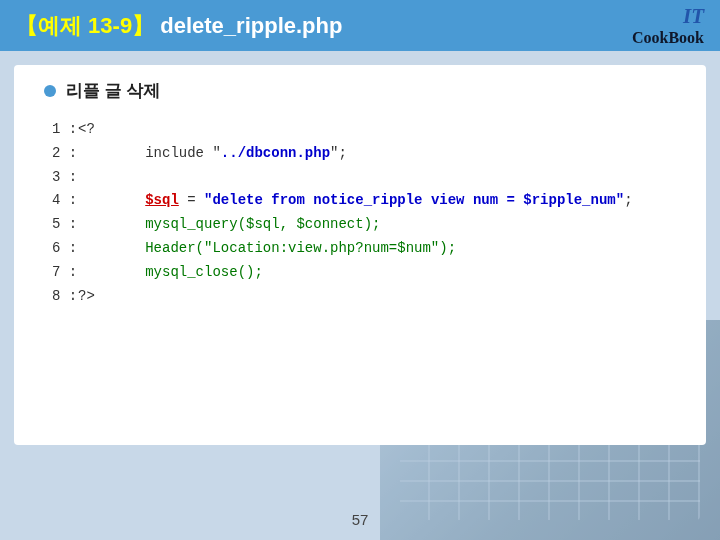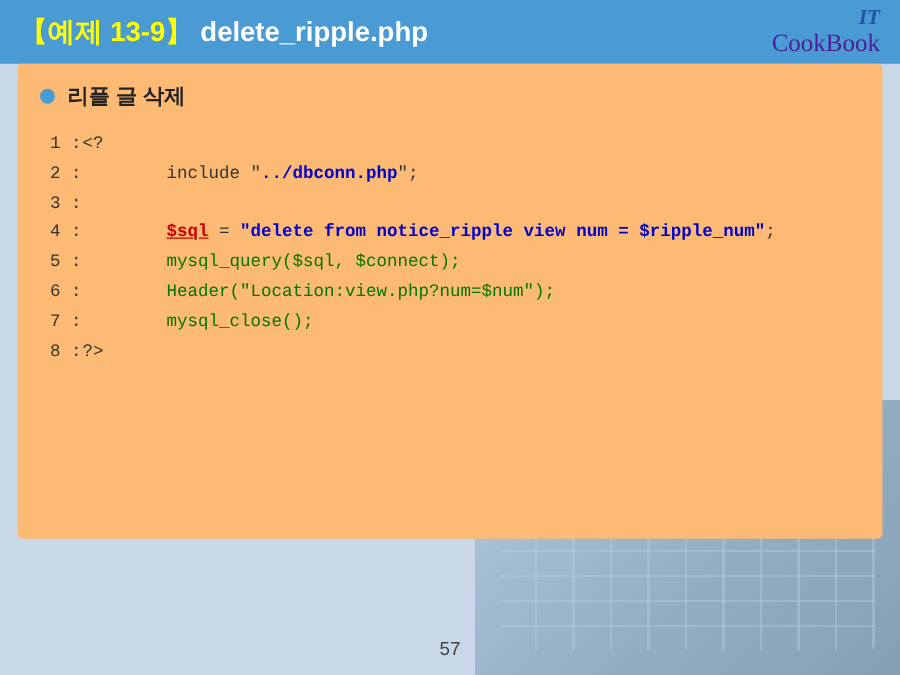--- a/index.html
+++ b/index.html
@@ -78,40 +78,40 @@
     }
 
     
     .logo-area {
       display: flex;
       flex-direction: column;
       align-items: flex-end;
     }
 
     .logo-it {
-      font-size: 17px;
+      font-size: 21px;
       font-weight: bold;
       color: #2255aa;
       font-style: italic;
       font-family: 'Times New Roman', serif;
       margin-left: 36px;
     }
 
     .logo-cookbook {
-      font-size: 20px;
-      font-weight: normal;
-      color: #4c1d95;
+      font-size: 16px;
+      font-weight: bold;
+      color: #0f172a;
       font-family: 'Times New Roman', serif;
     }
 
     
     .content-area {
-      background: #fdba74;
-      margin: 0 14px;
-      padding: 14px 18px;
+      background: #ffffff;
+      margin: 14px 14px;
+      padding: 14px 30px;
       border-radius: 4px;
       min-height: 380px;
     }
 
     
     .subtitle {
       display: flex;
       align-items: center;
       margin-bottom: 16px;
     }

